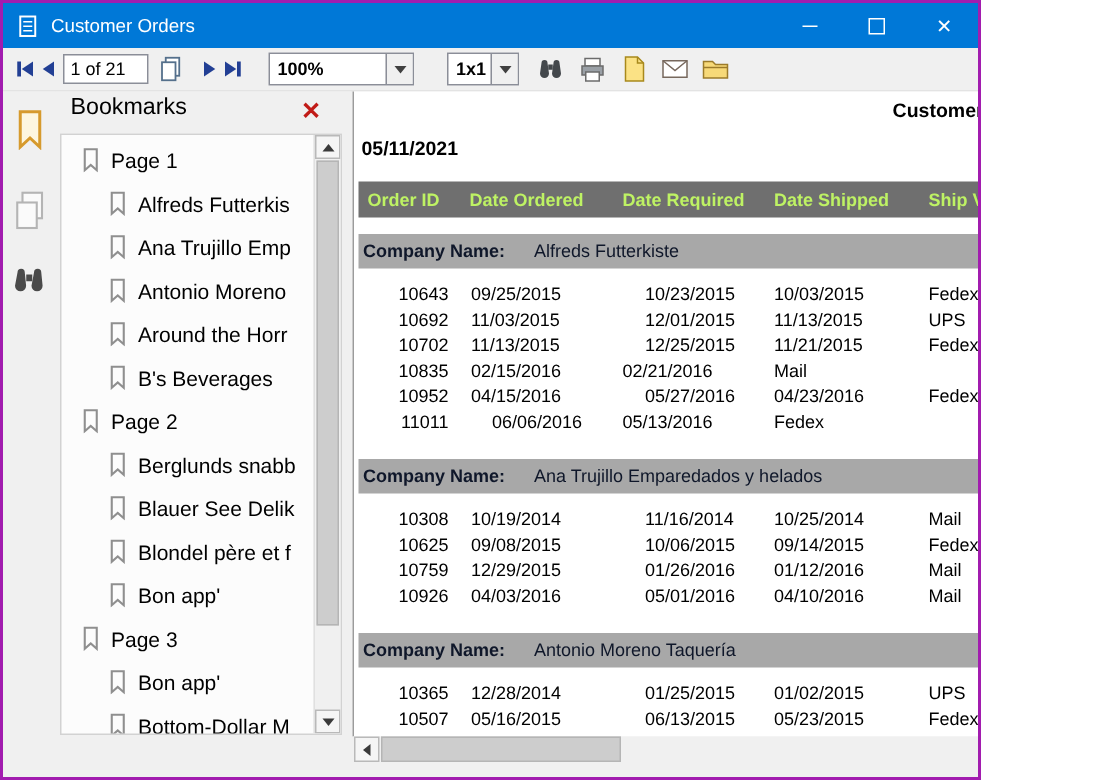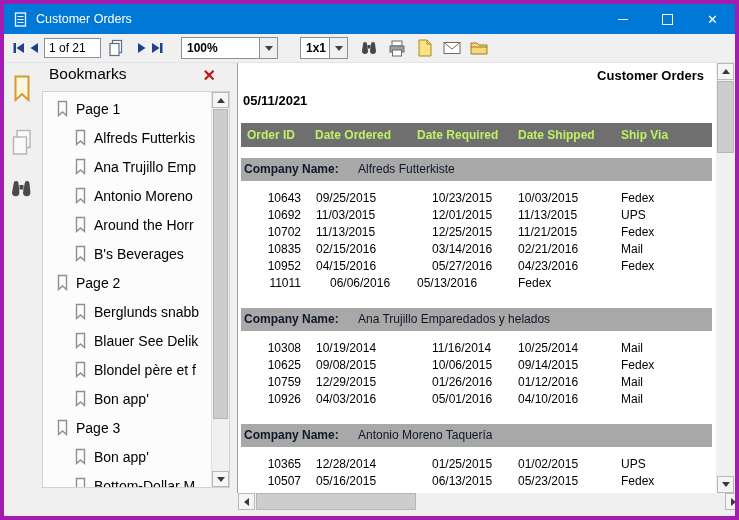--- a/index.html
+++ b/index.html
@@ -1,17 +1,17 @@
 <!DOCTYPE html>
 <html><head>
 <meta charset="utf-8">
 <style>
   html,body{margin:0;padding:0;}
   body{width:739px;height:520px;position:relative;font-family:"Liberation Sans",sans-serif;background:#fff;overflow:hidden;}
-  .window{position:absolute;inset:0;width:739px;height:520px;background:#f0f0f0;border:4px solid #a21caf;box-sizing:border-box;overflow:hidden;}
+  .window{position:absolute;inset:0;width:654px;height:520px;background:#f0f0f0;border:2px solid #a21caf;box-sizing:border-box;overflow:hidden;}
 
   
   .titlebar{position:absolute;left:0;top:0;width:100%;height:30px;background:#0078d7;display:flex;align-items:center;}
   .app-icon{margin-left:10px;flex:0 0 auto;}
   .title-text{color:#fff;font-size:12.5px;margin-left:9px;}
   .win-controls{position:absolute;right:0;top:0;height:30px;display:flex;}
   .win-btn{width:45px;height:30px;display:flex;align-items:center;justify-content:center;color:#fff;font-size:13px;}
   .min-glyph{width:10px;height:1px;background:#fff;}
   .max-glyph{width:9px;height:9px;border:1px solid #fff;}
 
@@ -329,21 +329,20 @@
             <div class="rgrid drow">
               <span class="c-id">10702</span>
               <span class="c-do">11/13/2015</span>
               <span class="c-dr">12/25/2015</span>
               <span class="c-ds">11/21/2015</span>
               <span class="c-sv">Fedex</span>
             </div>
             <div class="rgrid drow">
               <span class="c-id">10835</span>
               <span class="c-do">02/15/2016</span>
-              <span class="c-dr">03/14/2016</span>
               <span class="c-ds">02/21/2016</span>
               <span class="c-sv">Mail</span>
             </div>
             <div class="rgrid drow">
               <span class="c-id">10952</span>
               <span class="c-do">04/15/2016</span>
               <span class="c-dr">05/27/2016</span>
               <span class="c-ds">04/23/2016</span>
               <span class="c-sv">Fedex</span>
             </div>

